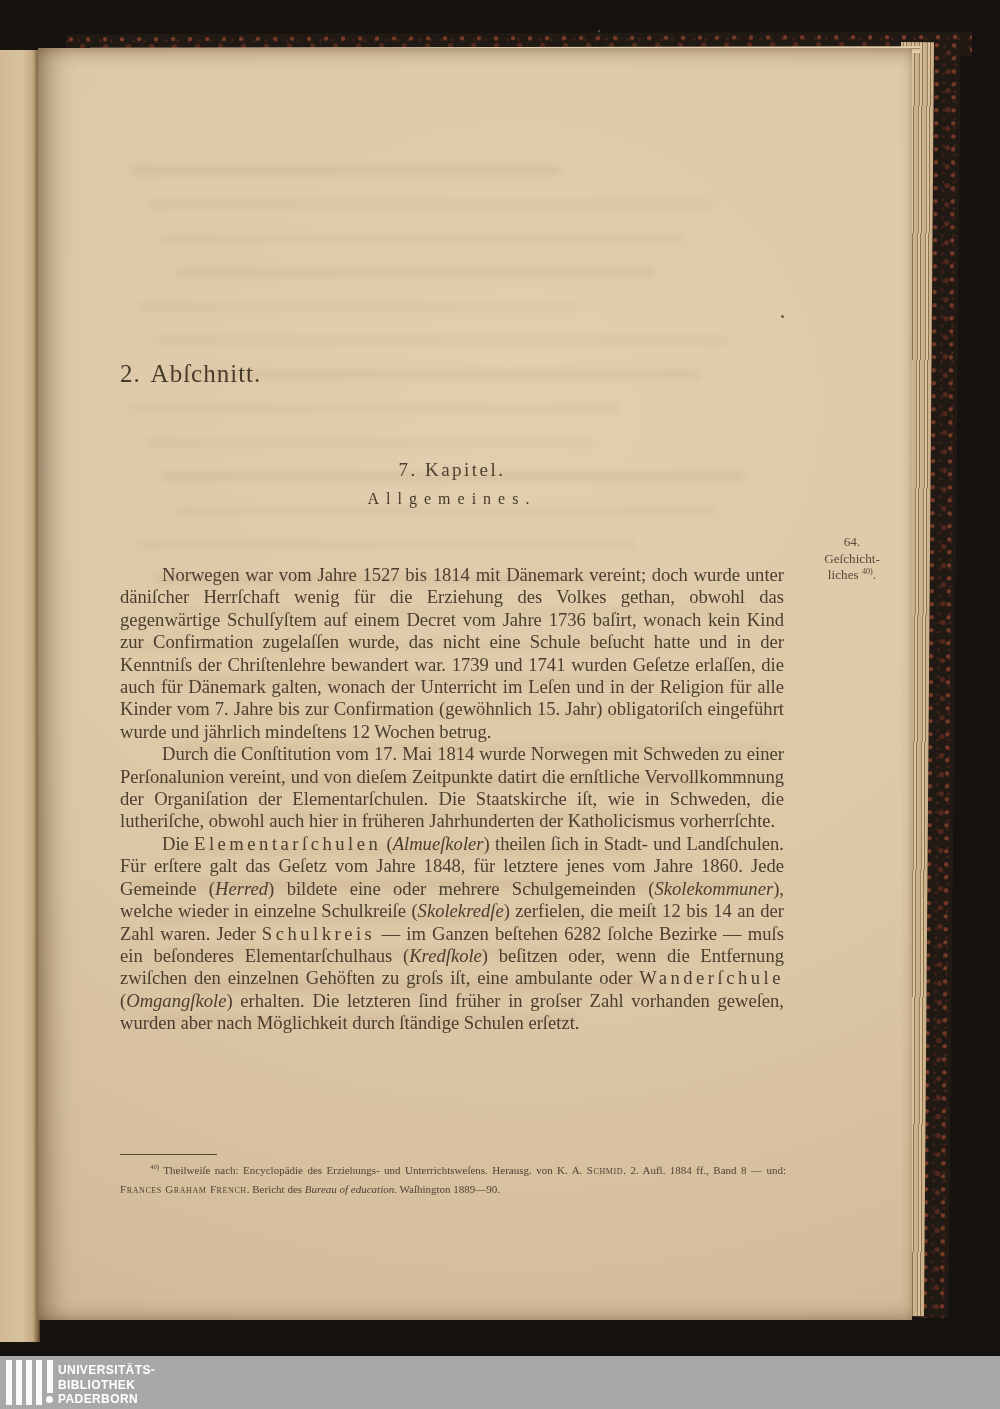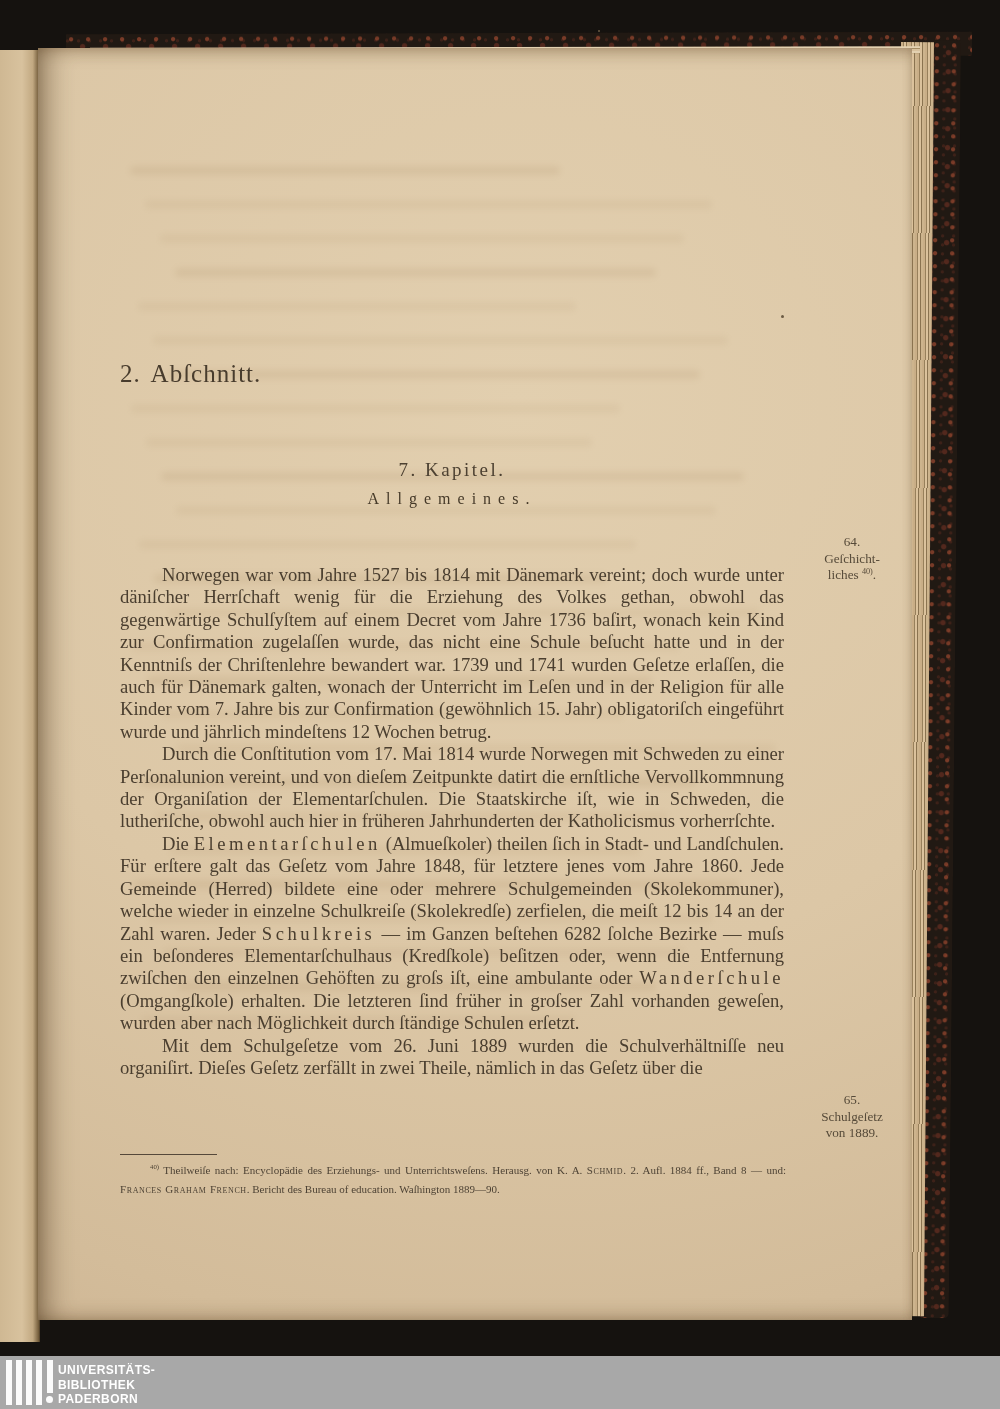--- a/index.html
+++ b/index.html
@@ -56,21 +56,21 @@
   .h-kapitel{position:absolute;left:82px;top:411px;width:664px;margin:0;text-align:center;
     font-size:19px;font-weight:normal;letter-spacing:2.5px;color:#4d4132;}
   .h-allg{position:absolute;left:82px;top:442px;width:664px;margin:0;text-align:center;
     font-size:16px;font-weight:normal;letter-spacing:7px;color:#453928;}
   .body-col{
     position:absolute;left:82px;top:484px;width:664px;
     font-size:18.6px;line-height:22.4px;text-align:justify;margin-top:32px;
   }
   .body-col p{margin:0;text-indent:42px;}
   .seg-n{}
-  .seg-i{}
+  .seg-i{font-style:italic;}
   .seg-sp{letter-spacing:3.5px;}
   .seg-sc{font-variant:small-caps;letter-spacing:.6px;}
   .seg-sup{vertical-align:super;font-size:.62em;line-height:0;}
   .margin-note{position:absolute;left:754px;width:120px;text-align:center;
     font-size:13.2px;line-height:16.5px;color:#564a39;}
   .margin-note .mn-num{display:block;}
   .mn-1{top:486px;}
   .mn-2{top:1044px;}
   .fn-rule{position:absolute;left:82px;top:1106px;width:97px;border-top:1.6px solid #55483a;}
   .footnote{position:absolute;left:82px;top:1113px;width:666px;margin:0;
@@ -134,30 +134,25 @@
     <div class="speck" style="left:560px;top:-18px;width:2px;height:2px;"></div>
 
     <h2 class="h-section">2. Abſchnitt.</h2>
     <h3 class="h-kapitel">7. Kapitel.</h3>
     <h4 class="h-allg">Allgemeines.</h4>
 
     <div class="body-col ink">
       <p><span class="seg-n">Norwegen war vom Jahre 1527 bis 1814 mit Dänemark vereint; doch wurde unter däniſcher Herrſchaft wenig für die Erziehung des Volkes gethan, obwohl das gegenwärtige Schulſyſtem auf einem Decret vom Jahre 1736 baſirt, wonach kein Kind zur Confirmation zugelaſſen wurde, das nicht eine Schule beſucht hatte und in der Kenntniſs der Chriſtenlehre bewandert war. 1739 und 1741 wurden Geſetze erlaſſen, die auch für Dänemark galten, wonach der Unterricht im Leſen und in der Religion für alle Kinder vom 7. Jahre bis zur Confirmation (gewöhnlich 15. Jahr) obligatoriſch eingeführt wurde und jährlich mindeſtens 12 Wochen betrug.</span></p>
       <p><span class="seg-n">Durch die Conſtitution vom 17. Mai 1814 wurde Norwegen mit Schweden zu einer Perſonalunion vereint, und von dieſem Zeitpunkte datirt die ernſtliche Vervollkommnung der Organiſation der Elementarſchulen. Die Staatskirche iſt, wie in Schweden, die lutheriſche, obwohl auch hier in früheren Jahrhunderten der Katholicismus vorherrſchte.</span></p>
       <p><span class="seg-n">Die </span><span class="seg-sp">Elementarſchulen</span><span class="seg-n"> (</span><span class="seg-i">Almueſkoler</span><span class="seg-n">) theilen ſich in Stadt- und Landſchulen. Für erſtere galt das Geſetz vom Jahre 1848, für letztere jenes vom Jahre 1860. Jede Gemeinde (</span><span class="seg-i">Herred</span><span class="seg-n">) bildete eine oder mehrere Schulgemeinden (</span><span class="seg-i">Skolekommuner</span><span class="seg-n">), welche wieder in einzelne Schulkreiſe (</span><span class="seg-i">Skolekredſe</span><span class="seg-n">) zerfielen, die meiſt 12 bis 14 an der Zahl waren. Jeder </span><span class="seg-sp">Schulkreis</span><span class="seg-n"> — im Ganzen beſtehen 6282 ſolche Bezirke — muſs ein beſonderes Elementarſchulhaus (</span><span class="seg-i">Kredſkole</span><span class="seg-n">) beſitzen oder, wenn die Entfernung zwiſchen den einzelnen Gehöften zu groſs iſt, eine ambulante oder </span><span class="seg-sp">Wanderſchule</span><span class="seg-n"> (</span><span class="seg-i">Omgangſkole</span><span class="seg-n">) erhalten. Die letzteren ſind früher in groſser Zahl vorhanden geweſen, wurden aber nach Möglichkeit durch ſtändige Schulen erſetzt.</span></p>
-      <p><span class="seg-n">Mit dem Schulgeſetze vom 26. Juni 1889 wurden die Schulverhältniſſe neu organiſirt. Dieſes Geſetz zerfällt in zwei Theile, nämlich in das Geſetz über die</span></p>
     </div>
 
     <div class="margin-note mn-1">
       <span class="mn-num">64.</span>
       <span><span class="seg-n">Geſchicht-</span><br><span class="seg-n">liches </span><span class="seg-sup">40)</span><span class="seg-n">.</span></span>
-    </div>
-    <div class="margin-note mn-2">
-      <span class="mn-num">65.</span>
-      <span><span class="seg-n">Schulgeſetz</span><br><span class="seg-n">von 1889.</span></span>
     </div>
 
     <div class="fn-rule"></div>
     <p class="footnote"><span class="seg-sup">40)</span><span class="seg-n"> Theilweiſe nach: Encyclopädie des Erziehungs- und Unterrichtsweſens.  Herausg. von K. A. </span><span class="seg-sc">Schmid</span><span class="seg-n">.  2. Aufl. 1884 ff., Band 8 — und: </span><span class="seg-sc">Frances Graham French</span><span class="seg-n">.  Bericht des </span><span class="seg-i">Bureau of education</span><span class="seg-n">.  Waſhington 1889—90.</span></p>
   </div>
 
   <div class="bottom-bar">
     <div class="logo">
       <div class="logo-bars">
         <div class="bar"></div>

